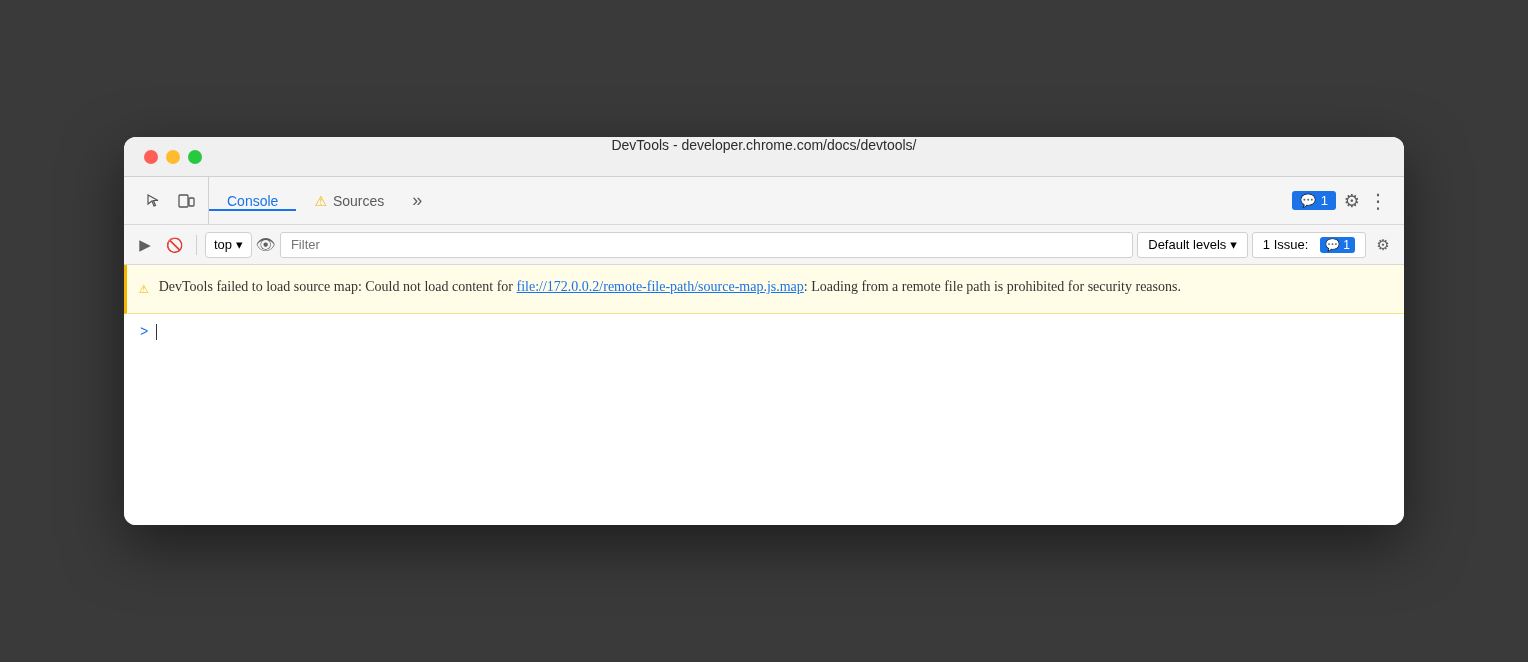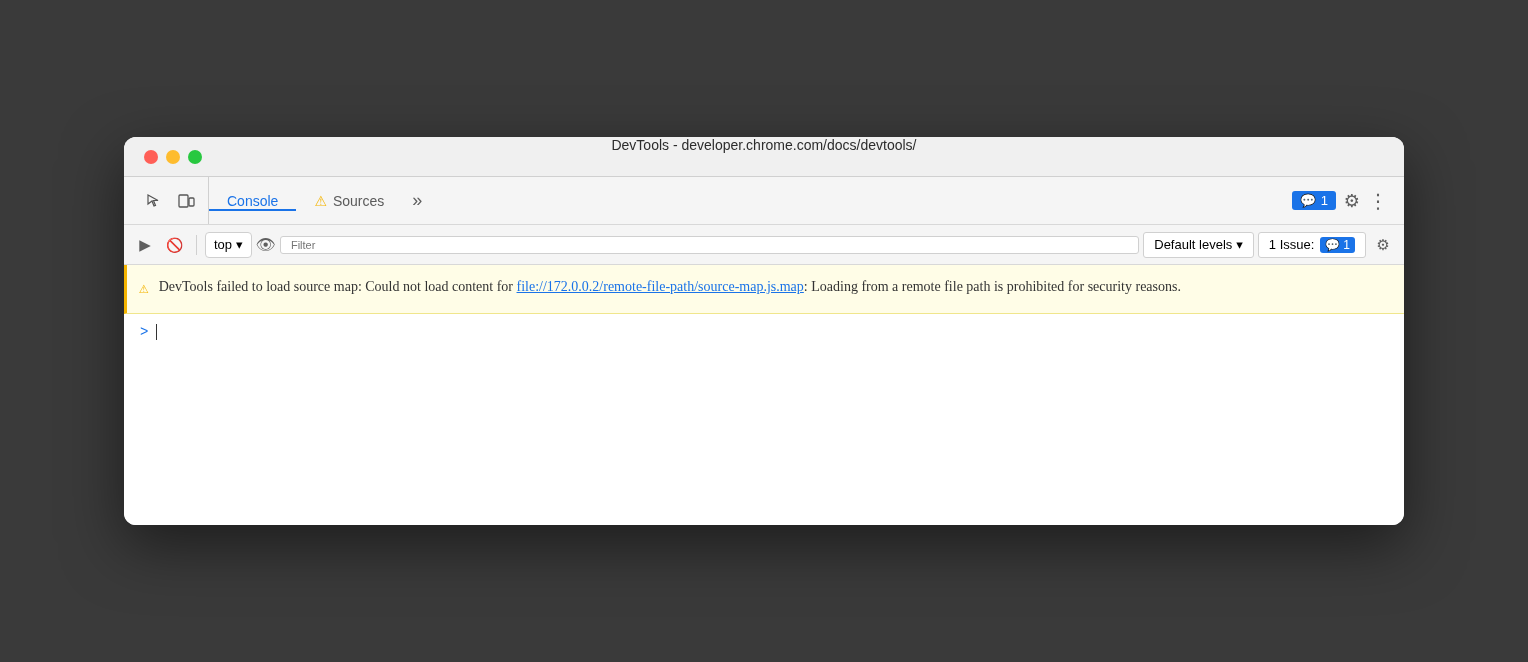--- a/index.html
+++ b/index.html
@@ -212,22 +212,22 @@
       font-size: 16px;
       color: #5f5f5f;
       cursor: pointer;
     }
 
     .filter-input {
       flex: 1;
       border: 1px solid #d0d0d0;
       border-radius: 3px;
       padding: 3px 10px;
-      font-size: 11px;
-      height: 18px;
+      font-size: 13px;
+      height: 26px;
       color: #aaa;
       background: white;
       outline: none;
     }
 
     .default-levels-btn {
       display: flex;
       align-items: center;
       gap: 4px;
       border: 1px solid #d0d0d0;
@@ -236,21 +236,21 @@
       background: white;
       font-size: 13px;
       cursor: pointer;
       height: 26px;
       white-space: nowrap;
     }
 
     .issue-badge {
       display: flex;
       align-items: center;
-      gap: 6px;
+      gap: 12px;
       border: 1px solid #d0d0d0;
       border-radius: 3px;
       padding: 2px 10px;
       background: white;
       font-size: 13px;
       cursor: pointer;
       height: 26px;
       white-space: nowrap;
     }
 

